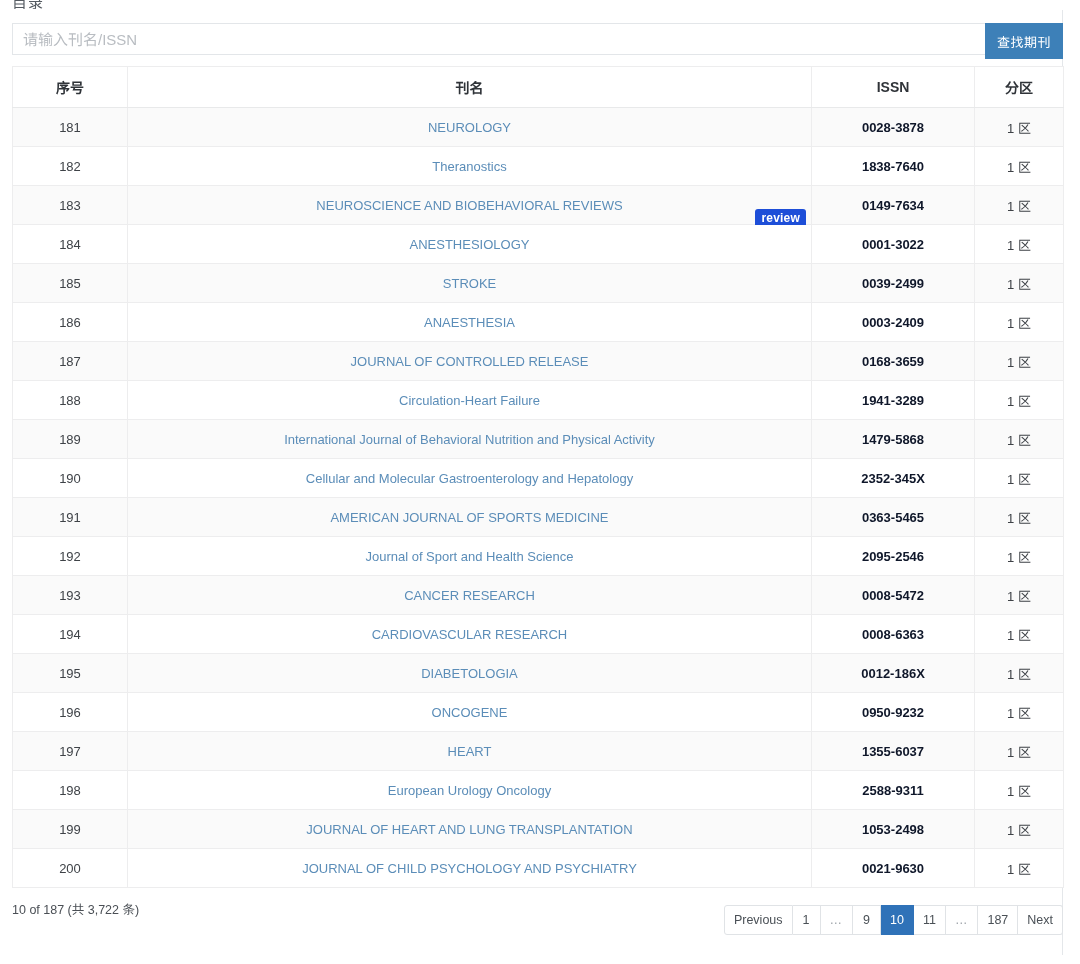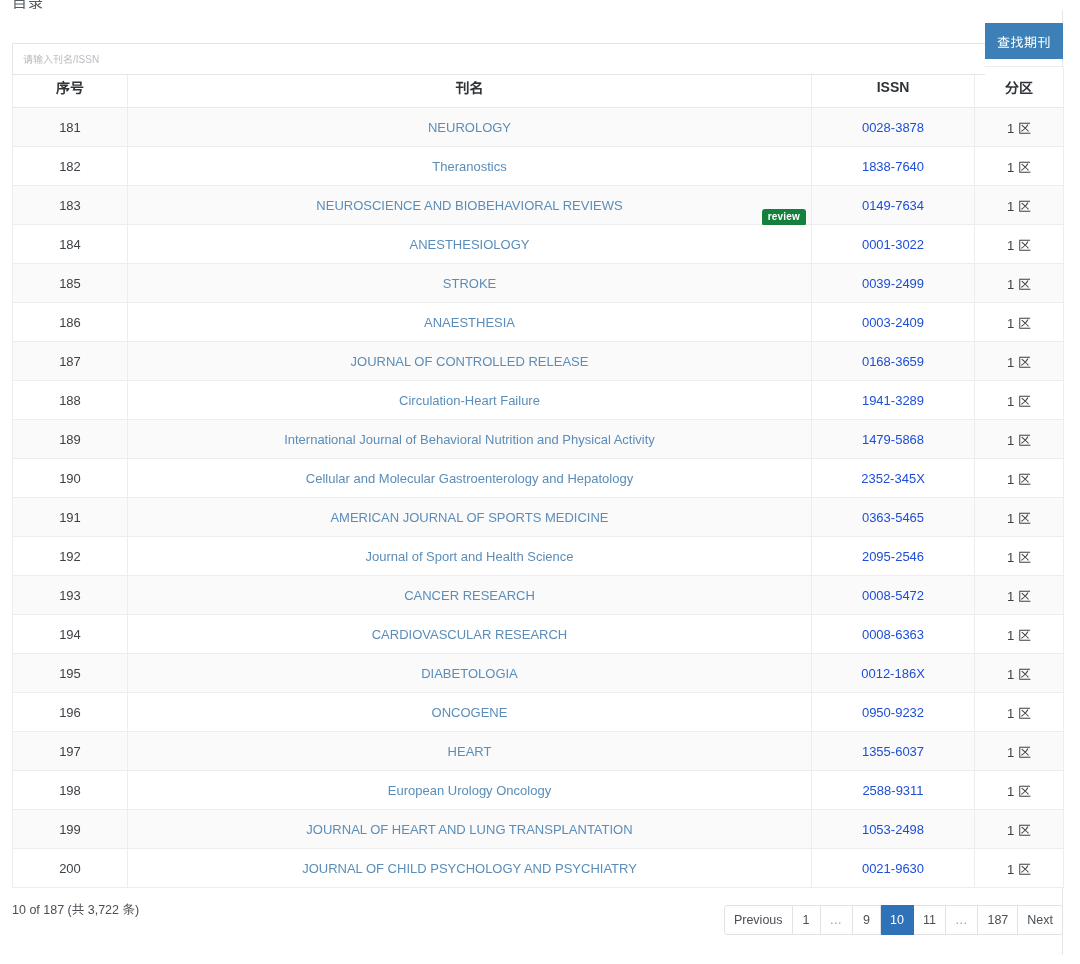--- a/index.html
+++ b/index.html
@@ -53,25 +53,24 @@
     box-sizing: border-box;
   }
   .search-input {
     flex: 1 1 auto;
     height: 32px;
     border: 1px solid #e3e6e9;
     border-right: none;
     box-sizing: border-box;
     padding: 12px 10px;
     font-family: "Liberation Sans", "DejaVu Sans", sans-serif;
-    font-size: 10px;
+    font-size: 15px;
     color: #444;
     background: #ffffff;
     outline: none;
-    margin-top: 20px;
   }
   .search-input::placeholder {
     color: #b9bdc2;
   }
   .search-btn {
     flex: 0 0 auto;
     width: 78px;
     height: 36px;
     background: #3d80b8;
     color: #ffffff;
@@ -134,33 +133,34 @@
     text-decoration: none;
     font-size: 13px;
     cursor: pointer;
     margin-top: 8px;
   }
   .badge-review {
     position: absolute;
     right: 5px;
     top: 50%;
     transform: translateY(4px);
-    background: #15803d;
+    background: #1d4ed8;
     color: #ffffff;
-    font-size: 10px;
+    font-size: 12px;
     font-weight: bold;
     line-height: 1;
     padding: 3px 6px 4px 6px;
     border-radius: 3px;
     letter-spacing: 0.2px;
   }
   td.issn {
     text-align: center;
     font-size: 13px;
-    color: #1d4ed8;
+    color: #0f172a;
+    font-weight: bold;
   }
   td.zone {
     text-align: center;
     font-size: 13px;
     color: #3e4247;
   }
 
   
   .footer {
     position: relative;

